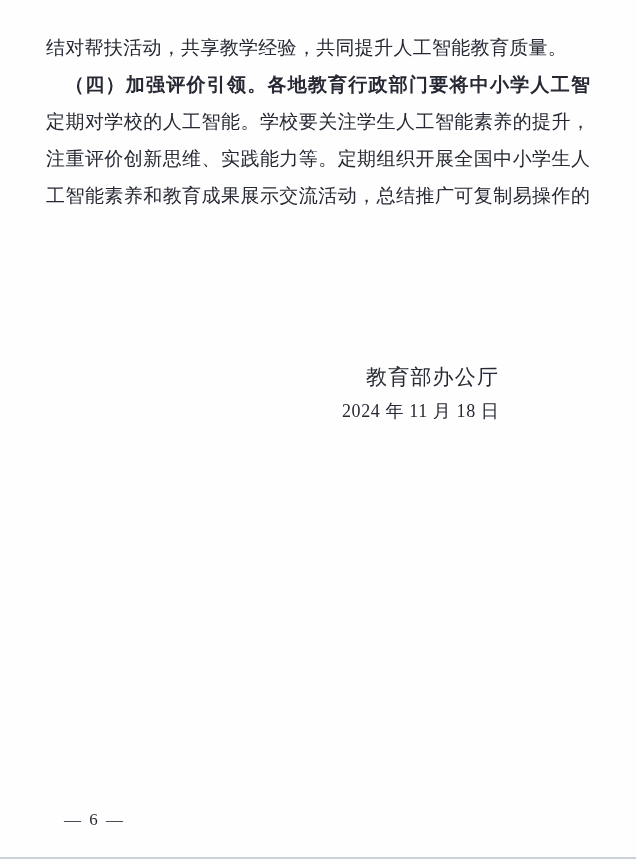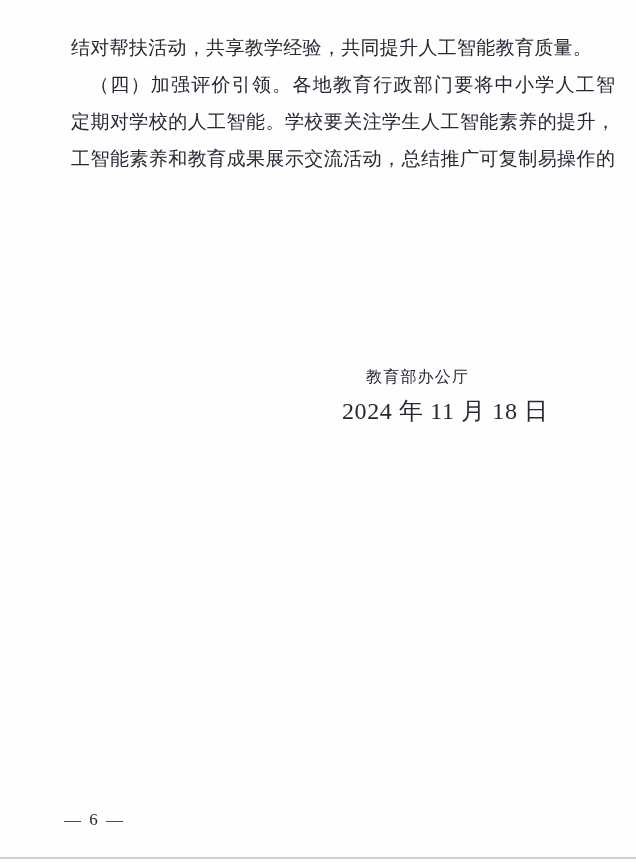--- a/index.html
+++ b/index.html
@@ -22,53 +22,53 @@
     background: #fefefe;
   }
   .body-text {
     position: absolute;
     left: 46px;
     top: 29px;
     width: 544px;
     font-size: 19px;
     line-height: 37px;
     text-align: left;
-    margin-left: 25px;
   }
   .body-text .line {
     height: 37px;
     overflow: hidden;
     letter-spacing: 0.3px;
     white-space: nowrap;
   }
   .body-text .line.justify {
     white-space: normal;
     text-align: justify;
     text-align-last: justify;
     text-justify: inter-character;
     letter-spacing: 0;
   }
   .body-text .line.indent {
     padding-left: 19px;
     width: 525px;
+    font-weight: bold;
   }
   .signature-office {
     position: absolute;
     left: 366px;
     top: 366px;
-    font-size: 16px;
+    font-size: 21px;
     line-height: 22px;
     letter-spacing: 1.2px;
     white-space: nowrap;
   }
   .signature-date {
     position: absolute;
     left: 342px;
     top: 400px;
-    font-size: 24px;
+    font-size: 18px;
     line-height: 22px;
     letter-spacing: 0.6px;
     white-space: nowrap;
   }
   .footer-page-number {
     position: absolute;
     left: 64px;
     top: 810px;
     font-size: 17px;
     line-height: 20px;
@@ -88,20 +88,21 @@
 </head>
 <body>
 
 <div class="screen">
   <div class="page">
 
     <div class="body-text">
       <div class="line">结对帮扶活动，共享教学经验，共同提升人工智能教育质量。</div>
       <div class="line justify indent">（四）加强评价引领。各地教育行政部门要将中小学人工智</div>
       <div class="line justify">定期对学校的人工智能。学校要关注学生人工智能素养的提升，</div>
+      <div class="line justify">注重评价创新思维、实践能力等。定期组织开展全国中小学生人</div>
       <div class="line justify">工智能素养和教育成果展示交流活动，总结推广可复制易操作的</div>
     </div>
 
     <div class="signature-office">教育部办公厅</div>
 
     <div class="signature-date">2024 年 11 月 18 日</div>
 
     <div class="footer-page-number">— 6 —</div>
 
     <div class="page-bottom-edge"></div>

